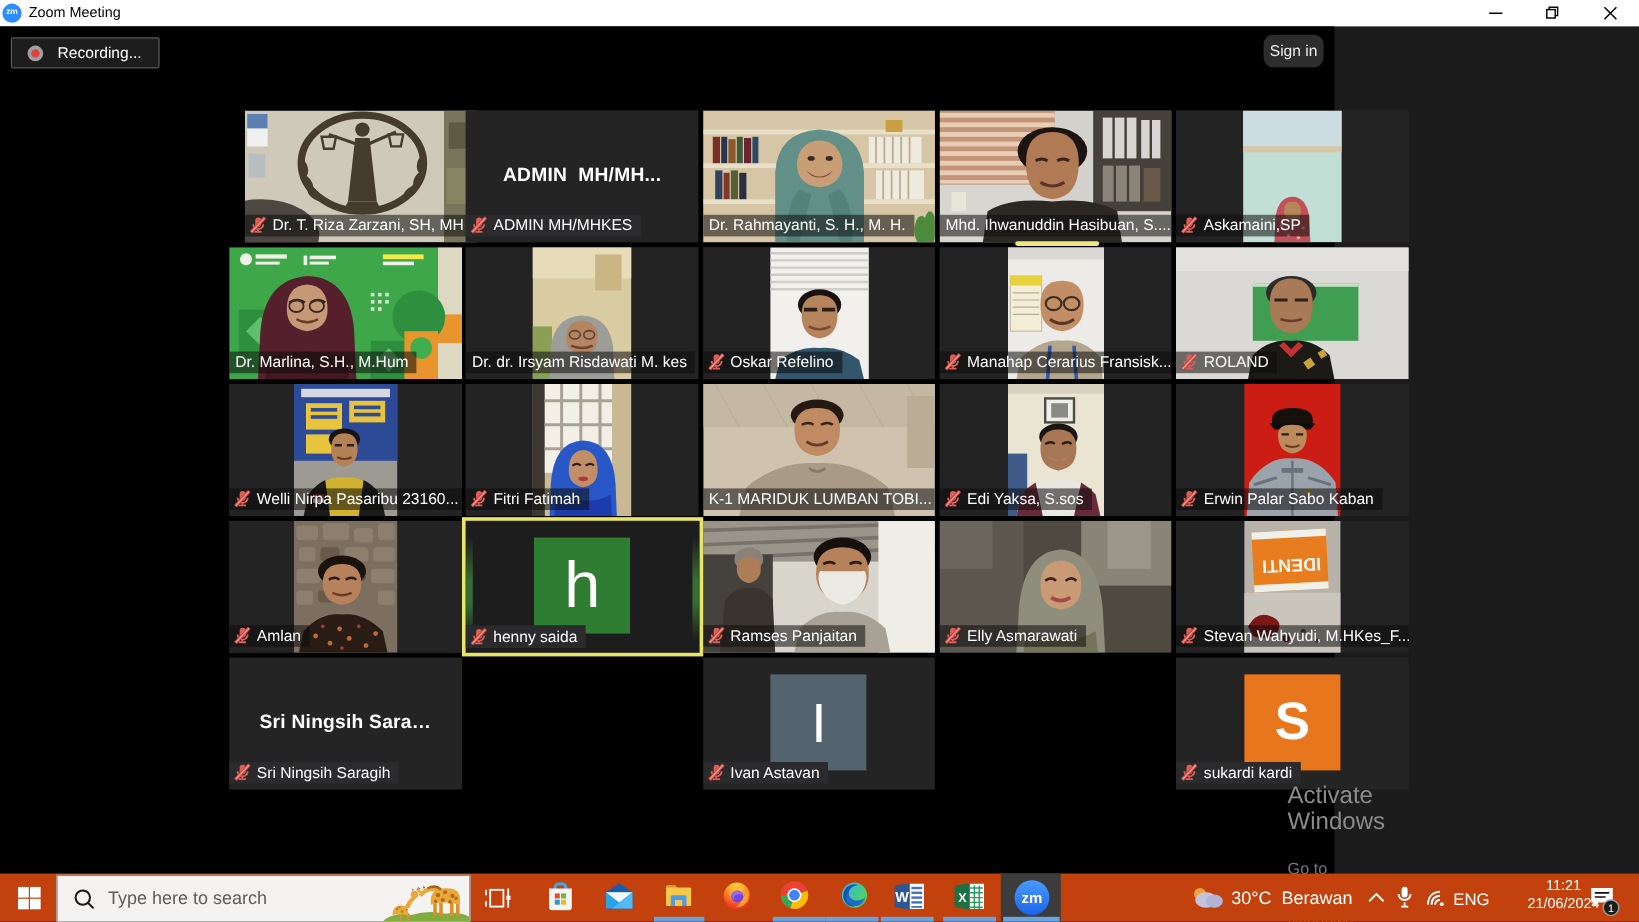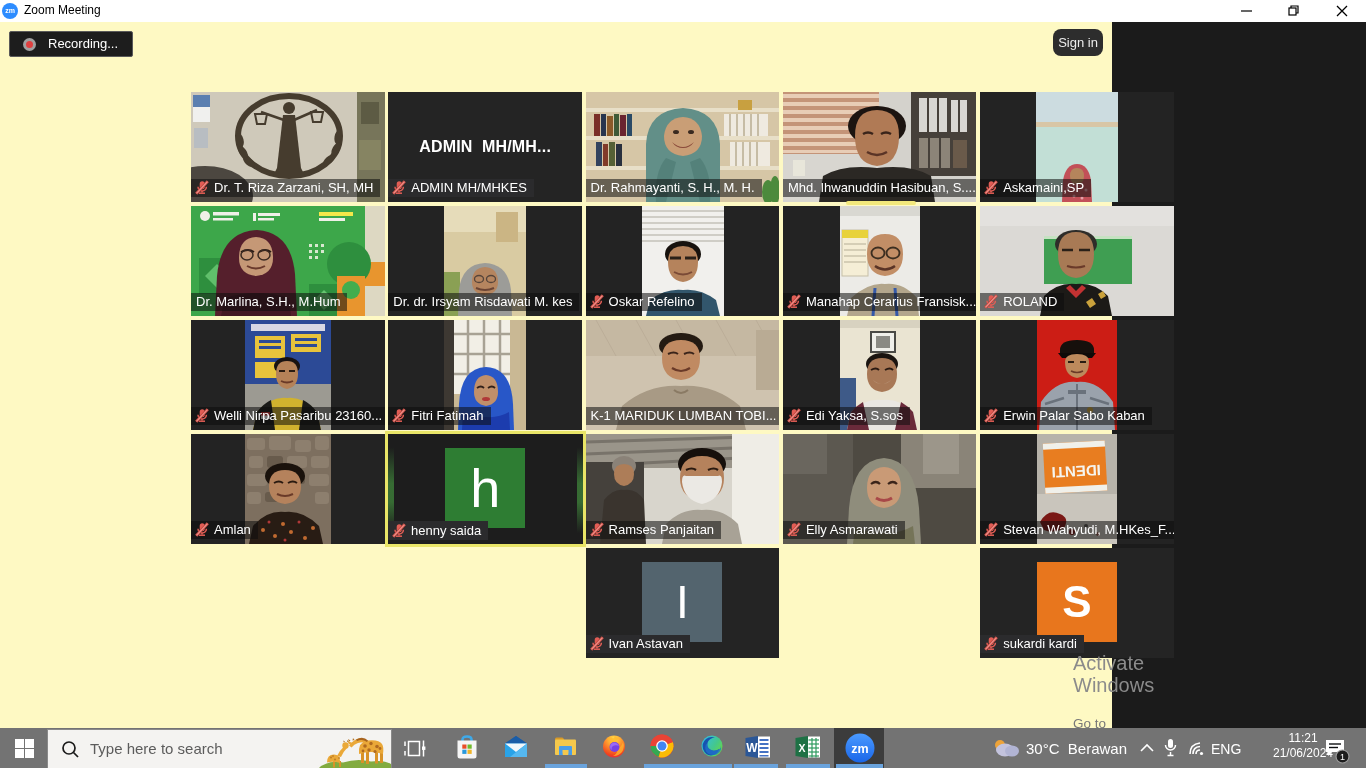--- a/index.html
+++ b/index.html
@@ -1,19 +1,19 @@
 <!DOCTYPE html>
 <html><head><meta charset="utf-8">
 <style>
 *{margin:0;padding:0;box-sizing:border-box}
 html,body{width:1366px;height:768px;overflow:hidden;background:#1b1b1b;font-family:"Liberation Sans",sans-serif}
 #titlebar{position:absolute;left:0;top:0;width:1366px;height:22px;background:#ffffff}
 #titlebar .zicon{position:absolute;left:2px;top:3px;width:16px;height:16px;border-radius:50%;background:#2d8cff;color:#fff;font-size:7px;font-weight:bold;text-align:center;line-height:16px}
 #titlebar .ttext{position:absolute;left:24px;top:3px;font-size:12px;color:#000}
-#main{position:absolute;left:0;top:22px;width:1112px;height:706px;background:#fef9c3}
+#main{position:absolute;left:0;top:22px;width:1112px;height:706px;background:#000000}
 #recbtn{position:absolute;left:9px;top:9px;width:124px;height:26px;background:#1d1d1d;border:1px solid #5a5a5a;border-radius:2px;color:#fff;font-size:13px;line-height:24px;padding-left:38px}
 #recbtn .dot{position:absolute;left:13px;top:6px;width:13px;height:13px;border-radius:50%;background:#a0a0a0}
 #recbtn .dot::after{content:"";position:absolute;left:3px;top:3px;width:7px;height:7px;border-radius:50%;background:#e04040}
 #signin{position:absolute;right:9px;top:7px;width:50px;height:27px;background:#2d2d2d;border-radius:8px;color:#ececec;font-size:13px;text-align:center;line-height:27px}
 .tile{position:absolute;width:193.6px;height:109.5px;background:#242424;overflow:hidden}
 .vid{position:absolute;left:0;top:0}
 .label{position:absolute;left:0;bottom:4.5px;height:18.5px;background:rgba(12,12,12,0.55);display:flex;align-items:center;padding:0 7px 0 4px;white-space:nowrap;max-width:100%}
 .label span{color:#fff;font-size:13px;margin-left:5px}
 .label .mic{flex:0 0 auto}
 .tile > .label span:first-child{margin-left:1px}
@@ -21,21 +21,21 @@
 .avatar{position:absolute;left:50%;top:14px;margin-left:-40px;width:80px;height:80px;display:flex;align-items:center;justify-content:center;color:#fff}
 .henny{position:absolute;left:385px;top:409px;width:200.6px;height:116px;border:3px solid #e9e567;background:#1d1d1d;overflow:hidden}
 .henny .avatar{top:14px}
 .astrip{position:absolute;top:0;bottom:0;width:6px;background:linear-gradient(to bottom,rgba(72,160,66,0) 12%,rgba(72,160,66,0.6) 45%,rgba(72,160,66,0.6) 62%,rgba(72,160,66,0) 90%)}
 .label.inset{bottom:4.5px}
 .ldark{background:#2b2b2d}
 #speakbar{position:absolute;left:846px;top:179px;width:70px;height:4px;background:#f2e87c;border-radius:2px}
 #actwin{position:absolute;left:1073px;top:630px;color:#8b8b8b}
 #actwin .l1{font-size:20px;line-height:22px}
 #actwin .l2{font-size:13.5px;margin-top:20px;color:#787878}
-#taskbar{position:absolute;left:0;top:728px;width:1366px;height:40px;background:#737373}
+#taskbar{position:absolute;left:0;top:728px;width:1366px;height:40px;background:#c2410c}
 #searchbox{position:absolute;left:47px;top:1px;width:345px;height:39px;background:#f4f3f1;border:1px solid #8a8a8a;border-bottom:none}
 #searchbox .stext{position:absolute;left:42px;top:10px;font-size:15px;color:#5c5c5c}
 .tbicon{position:absolute;top:8px}
 .underline{position:absolute;top:36px;height:4px;background:#6aa3dc}
 #zoomtile{position:absolute;left:834px;top:0px;width:50px;height:40px;background:#3c3c3c}
 .trayico{position:absolute;top:12px;color:#fff}
 #clock{position:absolute;left:1268px;top:3px;width:70px;color:#fff;font-size:12px;text-align:center;line-height:15px}
 </style></head><body>
 <div id="titlebar">
   <div class="zicon">zm</div>
@@ -43,21 +43,21 @@
   <svg style="position:absolute;right:0;top:0" width="140" height="22" viewBox="0 0 140 22">
     <line x1="15" y1="11" x2="26" y2="11" stroke="#000" stroke-width="1.2"></line>
     <rect x="63" y="8" width="7" height="7" fill="none" stroke="#000" stroke-width="1.2"></rect>
     <path d="M65,8 L65,6 L72,6 L72,13 L70,13" fill="none" stroke="#000" stroke-width="1.2"></path>
     <path d="M111,6 L121,16 M121,6 L111,16" stroke="#000" stroke-width="1.3"></path>
   </svg>
 </div>
 <div id="main">
   <div id="recbtn"><span class="dot"></span>Recording...</div>
   <div id="signin">Sign in</div>
-  <div class="tile" style="left:191.0px;top:70px;">
+  <div class="tile" style="left:204px;top:70px;">
       <svg class="vid" width="194" height="110" viewBox="0 0 194 110" preserveAspectRatio="none">
         <rect width="194" height="110" fill="#cfc9ba"></rect>
 <rect x="166" width="28" height="110" fill="#77755a"></rect>
 <rect x="170" y="10" width="18" height="22" fill="#5d5b44"></rect>
 <rect x="168" y="48" width="22" height="30" fill="#868462"></rect>
 <rect x="2" y="3" width="17" height="27" fill="#f0f0ee"></rect>
         <rect x="2" y="3" width="17" height="12" fill="#5b7fb0"></rect>
 <rect x="3" y="36" width="14" height="20" fill="#b8bdc2"></rect>
 <ellipse cx="14" cy="104" rx="48" ry="30" fill="#4c4740"></ellipse>
 <ellipse cx="98" cy="44" rx="51" ry="40" fill="none" stroke="#463c2e" stroke-width="6"></ellipse>
@@ -705,20 +705,36 @@
           <g stroke="#e25d55" fill="none" stroke-width="1.5">
             <rect x="4.7" y="1.2" width="5" height="8" rx="2.5" fill="#e25d55" stroke="none"></rect>
             <path d="M3,6.8 a4.2,4.2 0 0 0 8.4,0"></path>
             <line x1="7" y1="11" x2="7" y2="12.6"></line>
             <line x1="4" y1="13.2" x2="10" y2="13.2"></line>
           </g>
           <line x1="1.2" y1="13.8" x2="12.8" y2="1.2" stroke="#c04840" stroke-width="3"></line>
           <line x1="1.5" y1="13.4" x2="12.5" y2="1.6" stroke="#f0918a" stroke-width="1.3"></line>
         </svg>
         <span>Stevan Wahyudi, M.HKes_F...</span>
+      </div>
+    </div>
+<div class="tile" style="left:191.0px;top:526px;">
+      <div class="bigname">Sri&nbsp;Ningsih&nbsp;Sara…</div>
+      <div class="label ldark">
+        <svg class="mic" width="14" height="15" viewBox="0 0 14 15">
+          <g stroke="#e25d55" fill="none" stroke-width="1.5">
+            <rect x="4.7" y="1.2" width="5" height="8" rx="2.5" fill="#e25d55" stroke="none"></rect>
+            <path d="M3,6.8 a4.2,4.2 0 0 0 8.4,0"></path>
+            <line x1="7" y1="11" x2="7" y2="12.6"></line>
+            <line x1="4" y1="13.2" x2="10" y2="13.2"></line>
+          </g>
+          <line x1="1.2" y1="13.8" x2="12.8" y2="1.2" stroke="#c04840" stroke-width="3"></line>
+          <line x1="1.5" y1="13.4" x2="12.5" y2="1.6" stroke="#f0918a" stroke-width="1.3"></line>
+        </svg>
+        <span>Sri Ningsih Saragih</span>
       </div>
     </div>
 <div class="tile" style="left:585.6px;top:526px;">
       <div class="avatar" style="background:#53646e;">
         <span style="font-size:46px;">I</span>
       </div>
       <div class="label ldark">
         <svg class="mic" width="14" height="15" viewBox="0 0 14 15">
           <g stroke="#e25d55" fill="none" stroke-width="1.5">
             <rect x="4.7" y="1.2" width="5" height="8" rx="2.5" fill="#e25d55" stroke="none"></rect>

